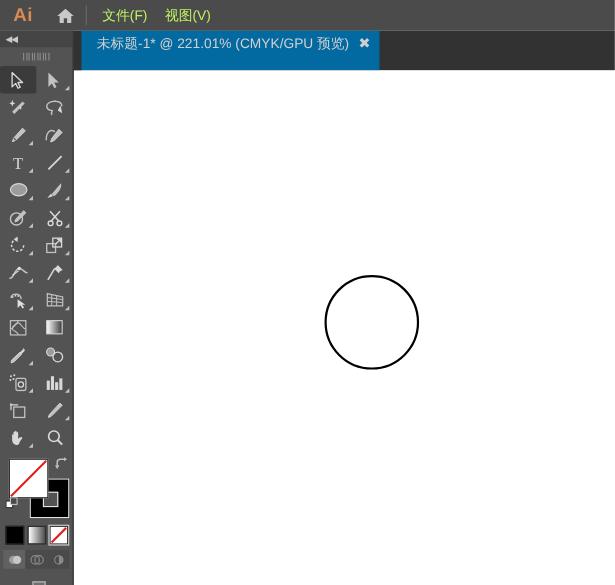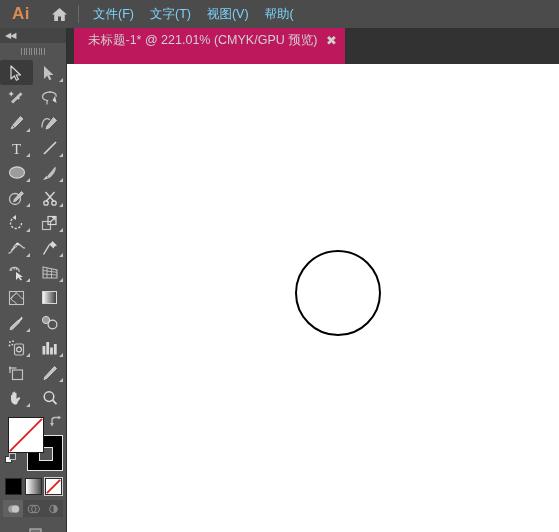--- a/index.html
+++ b/index.html
@@ -24,32 +24,32 @@
   }
   #home-btn {
     width: 34px; height: 28px;
     display: flex; align-items: center; justify-content: center;
   }
   #home-btn svg { display: block; }
   .mb-sep {
     width: 1px; height: 18px; background: #6a6a6a; margin: 0 6px 0 2px;
   }
   .menu-item {
-    color: #7dd3fc; font-size: 12.5px; line-height: 28px;
+    color: #bef264; font-size: 12.5px; line-height: 28px;
     padding: 0 8px; white-space: nowrap; cursor: default;
   }
 
   
   #tabstrip {
     position: absolute; left: 0; top: 28px; width: 559px; height: 36px;
     background: #323232;
   }
   #doc-tab {
     position: absolute; left: 74px; top: 0; height: 36px;
-    background: #be185d;
+    background: #0369a1;
     display: flex; align-items: center;
     padding: 0 0 12px 14px;
     text-align: center;
   }
   #doc-tab-title {
     color: #d0d0d0; font-size: 12.5px; white-space: nowrap;
   }
   #tab-close {
     width: 28px; height: 36px;
     display: flex; align-items: center; justify-content: center;
@@ -178,23 +178,21 @@
 
   <div id="menubar">
     <div id="ai-logo">Ai</div>
     <div id="home-btn">
       <svg width="17" height="15" viewBox="0 0 17 15">
         <path d="M8.5 1 L16 7.5 L13.8 7.5 L13.8 14 L10 14 L10 9.5 L7 9.5 L7 14 L3.2 14 L3.2 7.5 L1 7.5 Z" fill="#c9c9c9"></path>
       </svg>
     </div>
     <div class="mb-sep"></div>
     <div class="menu-item">文件(F)</div>
-    <div class="menu-item">文字(T)</div>
     <div class="menu-item">视图(V)</div>
-    <div class="menu-item">帮助(</div>
   </div>
 
   <div id="tabstrip">
     <div id="doc-tab">
       <span id="doc-tab-title">未标题-1* @ 221.01% (CMYK/GPU 预览)</span>
       <span id="tab-close">✖</span>
     </div>
   </div>
 
   <div id="canvas">

